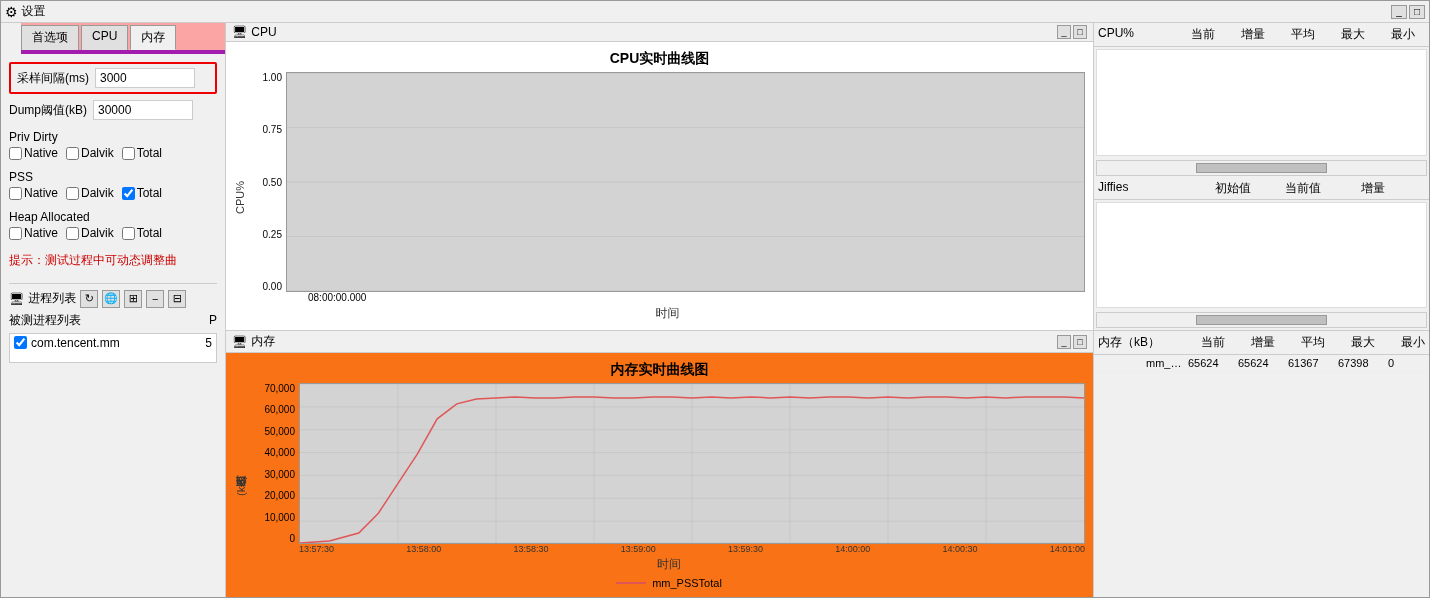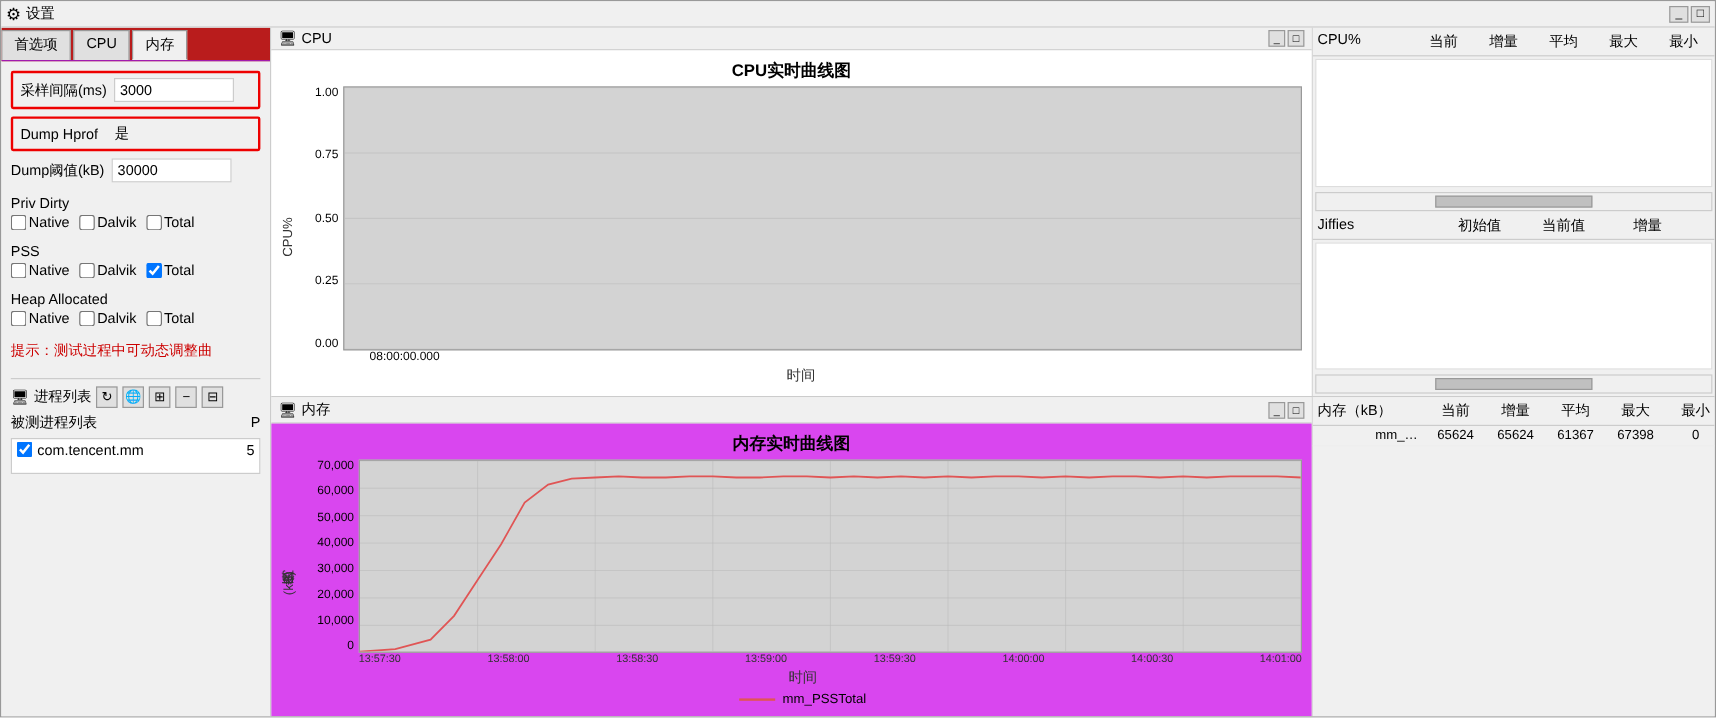--- a/index.html
+++ b/index.html
@@ -44,23 +44,24 @@
       min-width: 225px;
       background: #f0f0f0;
       border-right: 1px solid #ccc;
       display: flex;
       flex-direction: column;
       overflow-y: auto;
     }
 
     .tab-bar {
       display: flex;
-      border-bottom: 1px solid #a21caf;
-      background: #b91c1c;
+      border-bottom: 4px solid #a21caf;
+      background: #fca5a5;
       padding-top: 2px;
+      margin-left: 20px;
     }
     .tab {
       padding: 3px 10px;
       border: 1px solid #999;
       border-bottom: none;
       background: #e0e0e0;
       cursor: pointer;
       font-size: 12px;
       margin-right: 2px;
     }
@@ -323,42 +324,42 @@
       align-items: center;
       padding: 2px 6px;
       background: #f0f0f0;
       border-bottom: 1px solid #ccc;
       font-size: 12px;
       gap: 4px;
     }
 
     .mem-chart-wrapper {
       flex: 1;
-      background: #d946ef;
+      background: #f97316;
       padding: 8px;
       display: flex;
       flex-direction: column;
       min-height: 0;
     }
 
     
     .mem-data-panel {
       width: 335px;
       display: flex;
       flex-direction: column;
       background: #f0f0f0;
     }
     .mem-table-row {
       display: grid;
       grid-template-columns: 90px 50px 50px 50px 50px 50px;
       padding: 2px 4px;
       border-bottom: 1px solid #eee;
       font-size: 11px;
     }
-    .mem-table-row span { text-align: center; overflow: hidden; text-overflow: ellipsis; }
+    .mem-table-row span { text-align: left; overflow: hidden; text-overflow: ellipsis; }
     .mem-table-row span:first-child { text-align: center; padding-left: 48px; }
 
     
     .cpu-svg, .mem-svg {
       width: 100%;
       height: 100%;
     }
 
     .grid-line {
       stroke: #bbb;
@@ -417,26 +418,20 @@
 
       <div class="left-content">
 
         <div class="red-border-group">
           <div class="form-row">
             <span class="form-label">采样间隔(ms)</span>
             <input class="form-input" type="text" value="3000" style="">
           </div>
         </div>
 
-        <div class="red-border-group">
-          <div class="form-row">
-            <span class="form-label">Dump Hprof</span>
-            <span class="form-label" style="margin-left:8px;">是</span>
-          </div>
-        </div>
 
         <div class="form-row">
           <span class="form-label">Dump阈值(kB)</span>
           <input class="form-input" type="text" value="30000" style="">
         </div>
 
         <div>
           <div class="section-label">Priv Dirty</div>
           <div class="checkbox-row">
             <label class="checkbox-item">

